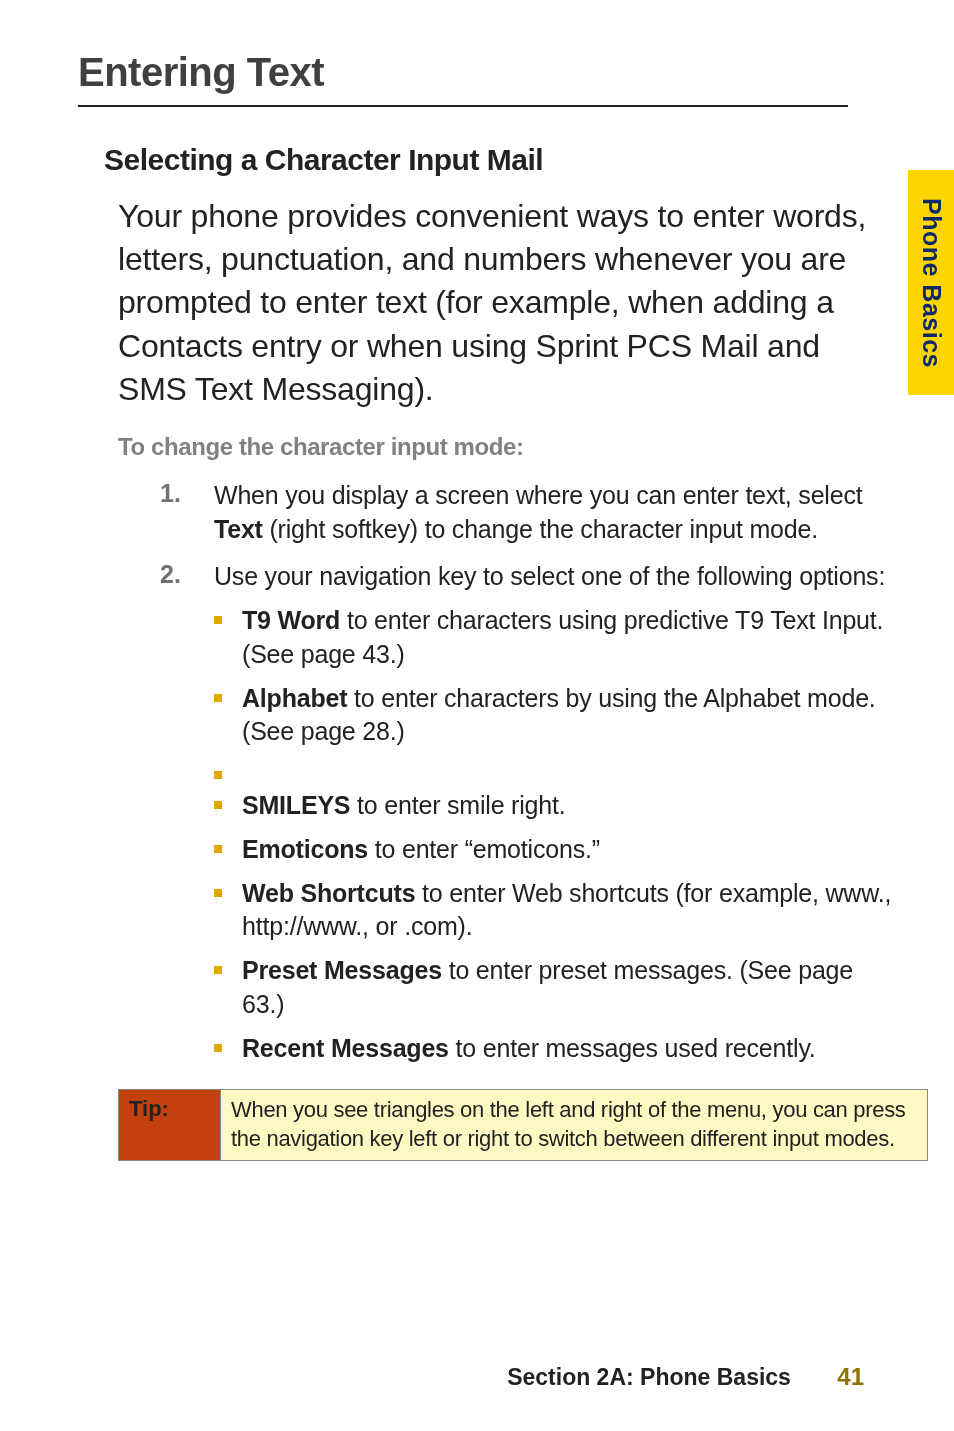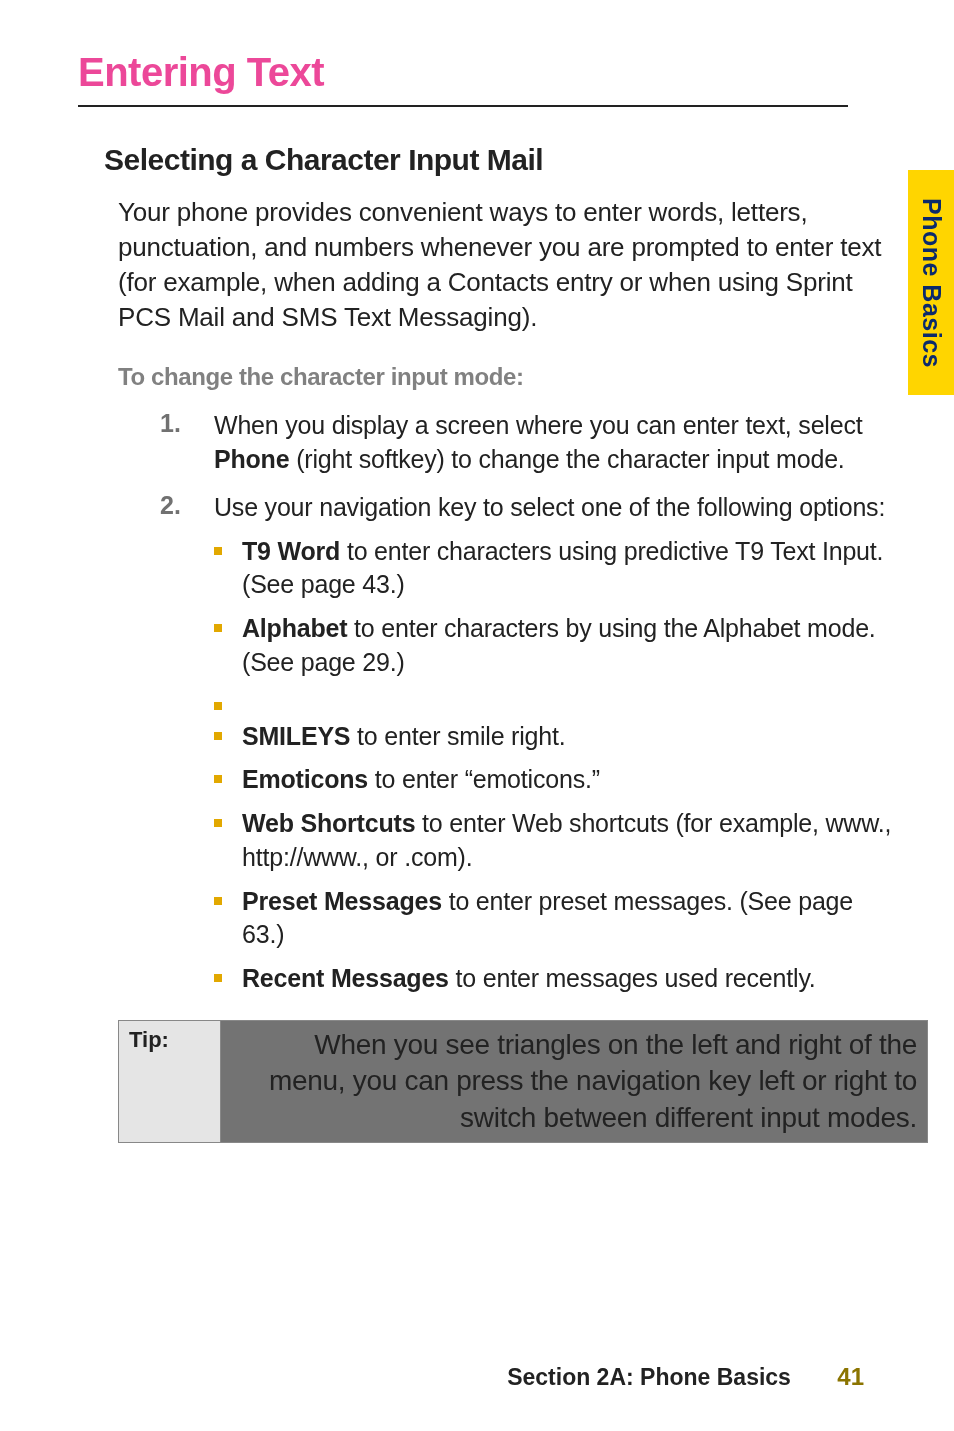--- a/index.html
+++ b/index.html
@@ -30,42 +30,42 @@
     writing-mode: vertical-rl;
     text-orientation: mixed;
     font-weight: bold;
     font-size: 25px;
     color: #0b2a6b;
     letter-spacing: 0.5px;
   }
   h1.title {
     font-size: 40px;
     font-weight: 800;
-    color: #ec4899;
+    color: #404040;
     letter-spacing: -0.5px;
   }
   .hr {
     border: none;
     border-top: 2px solid #222;
     margin-top: 10px;
     margin-bottom: 36px;
     width: 770px;
   }
   h2.subtitle {
     font-size: 30px;
     font-weight: 800;
     margin-left: 26px;
     margin-bottom: 18px;
     letter-spacing: -0.5px;
   }
   .intro {
-    font-size: 26px;
+    font-size: 32px;
     line-height: 1.35;
     margin-left: 40px;
-    margin-bottom: 28px;
+    margin-bottom: 22px;
     width: 770px;
     letter-spacing: -0.2px;
   }
   .sub-head {
     font-size: 24px;
     font-weight: bold;
     color: #818181;
     margin-left: 40px;
     margin-bottom: 18px;
     letter-spacing: -0.4px;
@@ -124,30 +124,29 @@
     margin-top: 14px;
     border-collapse: collapse;
   }
   .tip-table td {
     border: 1px solid #888;
     vertical-align: top;
     padding: 6px 10px;
   }
   .tip-label {
     width: 102px;
-    background: #e5e5e5;
+    background: #c2410c;
     font-weight: bold;
     font-size: 22px;
   }
   .tip-body {
-    background: #737373;
-    font-size: 28px;
+    background: #fef9c3;
+    font-size: 22px;
     line-height: 1.3;
     letter-spacing: -0.3px;
-    text-align: right;
   }
   .footer {
     position: absolute;
     bottom: 40px;
     right: 90px;
     font-size: 23px;
   }
   .footer .sec {
     font-weight: 800;
     color: #222;
@@ -174,39 +173,39 @@
   <h2 class="subtitle">Selecting a Character Input Mail</h2>
 
   <p class="intro">Your phone provides convenient ways to enter words, letters, punctuation, and numbers whenever you are prompted to enter text (for example, when adding a Contacts entry or when using Sprint PCS Mail and SMS Text Messaging).</p>
 
   <p class="sub-head">To change the character input mode:</p>
 
   <ol class="steps">
     <li>
       <span class="step-num">1.</span>
       <span class="step-body">
-        <span>When you display a screen where you can enter text, select </span><strong>Phone</strong><span> (right softkey) to change the character input mode.</span>
+        <span>When you display a screen where you can enter text, select </span><strong>Text</strong><span> (right softkey) to change the character input mode.</span>
       </span>
     </li>
     <li>
       <span class="step-num">2.</span>
       <span class="step-body">
         <span>Use your navigation key to select one of the following options:</span>
         <ul class="options">
           <li>
             <span class="bullet">
                 <span class="bullet-box"></span>
               </span>
             <span class="opt-text"><strong>T9 Word</strong><span> to enter characters using predictive T9 Text Input. (See page 43.)</span></span>
           </li>
           <li>
             <span class="bullet">
                 <span class="bullet-box"></span>
               </span>
-            <span class="opt-text"><strong>Alphabet</strong><span> to enter characters by using the Alphabet mode. (See page 29.)</span></span>
+            <span class="opt-text"><strong>Alphabet</strong><span> to enter characters by using the Alphabet mode. (See page 28.)</span></span>
           </li>
           <li>
             <span class="bullet">
                 <span class="bullet-box"></span>
               </span>
           </li>
           <li>
             <span class="bullet">
                 <span class="bullet-box"></span>
               </span>

